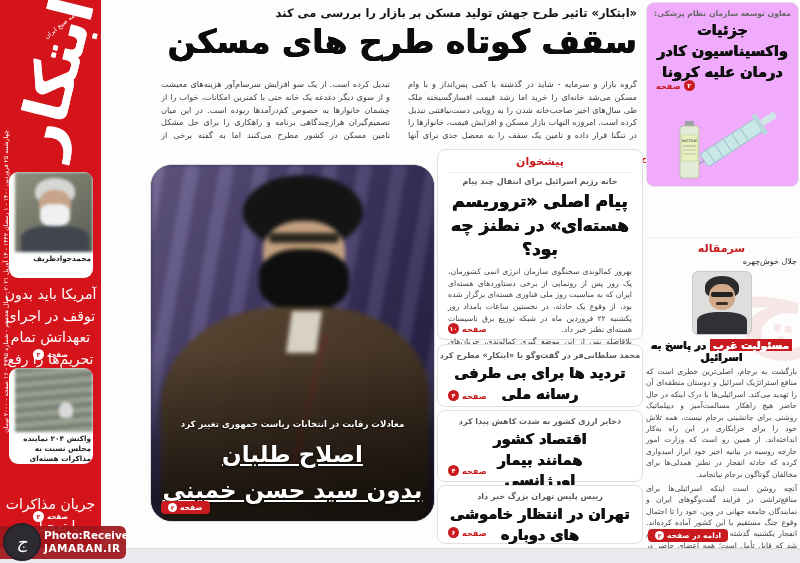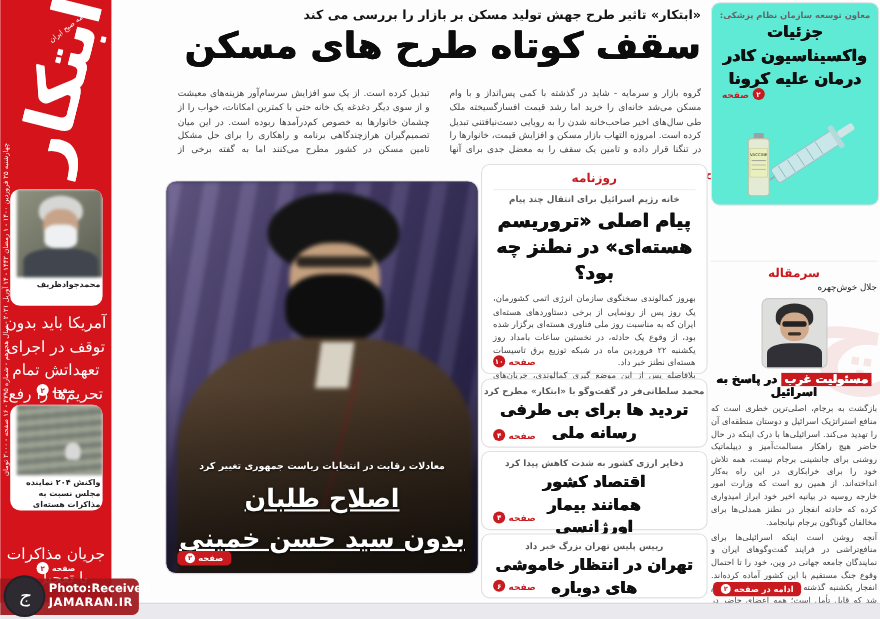--- a/index.html
+++ b/index.html
@@ -32,21 +32,21 @@
   .z-hair{left:20px;top:6px;width:40px;height:26px;border-radius:50% 50% 40% 40%;background:#d6d6d4;}
   .z-face{left:24px;top:18px;width:32px;height:30px;border-radius:45%;background:#c7a489;}
   .z-mask{left:25px;top:32px;width:30px;height:22px;border-radius:35%;background:#eef0f2;}
   .z-suit{left:6px;top:54px;width:68px;height:28px;border-radius:40% 40% 0 0;background:#41464e;}
   
   #majles-art{width:78px;height:64px;background:#8e948a;}
   .m-rows{left:0;top:0;width:100%;height:100%;
       background:repeating-linear-gradient(175deg,#7b8177 0 5px,#99a091 5px 10px);}
   .m-fig{left:44px;top:34px;width:14px;height:16px;border-radius:50% 50% 30% 30%;background:#d8d8d8;}
   
-  #kh{left:150px;top:164px;width:283px;height:356px;border:1px solid #dcdcdc;border-radius:10px;
+  #kh{left:150px;top:164px;width:283px;height:356px;border:1px solid #dcdcdc;border-radius:22px;
       overflow:hidden;background:#3c3356;}
   #kh-art{width:283px;height:356px;filter:blur(2px);}
   .kh-bg{left:0;top:0;width:100%;height:100%;
       background:linear-gradient(120deg,#6a5f8e 0%,#4a4070 35%,#2e2850 75%,#241f40 100%);}
   .kh-fold{left:0;top:0;width:100%;height:100%;
       background:repeating-linear-gradient(100deg,rgba(255,255,255,0.07) 0 14px,rgba(0,0,0,0.12) 14px 34px);}
   .kh-turban{left:92px;top:10px;width:120px;height:74px;border-radius:50%;background:#141414;}
   .kh-face{left:112px;top:56px;width:82px;height:64px;border-radius:45%;background:#c4a07e;}
   .kh-glass{left:118px;top:68px;width:70px;height:10px;background:#2b2620;border-radius:4px;}
   .kh-mask{left:108px;top:84px;width:90px;height:62px;border-radius:42%;background:#0e0e0e;}
@@ -80,21 +80,21 @@
   #pk-header{color:#c81a1f;font-size:11px;font-weight:bold;text-align:center;padding-top:5px;}
   #pk-rule{width:184px;height:1px;background:#eee;margin:4px auto 3px;}
   .pk-kicker{font-size:8px;font-weight:bold;color:#5a5a5a;text-align:center;padding-top:6px;}
   .pk-head{font-size:17px;color:#101010;text-align:center;line-height:1.42;padding:3px 8px 2px;}
   .pk-head.sm{font-size:14.5px;}
   .pk-body{font-size:7.7px;line-height:1.5;color:#444;padding:3px 10px 0;white-space:pre-line;
       height:84px;overflow:hidden;}
   .pk-badge{position:absolute;left:10px;bottom:5px;}
 
   
-  #vax-card{left:646px;top:2px;width:151px;height:183px;background:#5eead4;border:1px solid #e4e4e4;border-radius:8px;}
+  #vax-card{left:646px;top:2px;width:151px;height:183px;background:#f0abfc;border:1px solid #e4e4e4;border-radius:8px;}
   #vax-kicker{font-size:7.7px;color:#666;font-weight:bold;text-align:center;padding-top:6px;}
   #vax-head{font-size:14.5px;color:#101010;text-align:center;line-height:1.45;padding:2px 6px 0;}
   #vax-badge{position:absolute;left:9px;top:77px;}
   #vax-art{position:absolute;left:0;bottom:1px;width:149px;height:90px;}
 
   #edit{left:646px;top:190px;width:151px;height:352px;}
   #edit-sec{color:#c81a1f;font-size:11px;font-weight:bold;text-align:center;border-top:1px solid #eee;padding-top:4px;margin-top:47px;}
   #edit-author{font-size:8px;font-weight:normal;color:#222;text-align:right;margin-top:2px;}
   #edit-photo{width:58px;height:62px;margin:5px auto 4px;border:1px solid #c9c9c9;border-radius:6px;
       position:relative;overflow:hidden;background:#dededc;}
@@ -185,21 +185,21 @@
     <div class="abs kh-kicker">معادلات رقابت در انتخابات ریاست جمهوری تغییر کرد</div>
     <div class="abs kh-h heavy" style="bottom:54px;">اصلاح طلبان</div>
     <div class="abs kh-h heavy" style="bottom:18px;">بدون سید حسن خمینی</div>
     <div class="abs pill" style="left:10px;bottom:7px;">
       <span>صفحه</span>
       <span class="dot">۲</span>
     </div>
   </div>
 
   <div class="pcard" style="top:149px;height:189px;">
-    <div id="pk-header">روزنامه</div>
+    <div id="pk-header">پیشخوان</div>
     <div id="pk-rule"></div>
     <div class="pk-kicker" style="padding-top:1px;">خانه رژیم اسرائیل برای انتقال چند پیام</div>
     <div class="pk-head heavy">پیام اصلی «تروریسم هسته‌ای» در نطنز چه بود؟</div>
     <div class="pk-body just">بهروز کمالوندی سخنگوی سازمان انرژی اتمی کشورمان، یک روز پس از رونمایی از برخی دستاوردهای هسته‌ای ایران که به مناسبت روز ملی فناوری هسته‌ای برگزار شده بود، از وقوع یک حادثه، در نخستین ساعات بامداد روز یکشنبه ۲۲ فروردین ماه در شبکه توزیع برق تاسیسات هسته‌ای نطنز خبر داد.
 بلافاصله پس از این موضع گیری کمالوندی، جریان‌های سیاسی و رسانه‌ای غربی، گمانه زنی‌های مختلفی در این رابطه مطرح کردند.</div>
     <div class="pk-badge red-badge">
       <span>صفحه</span>
       <span class="dot">۱۰</span>
     </div>
   </div>

